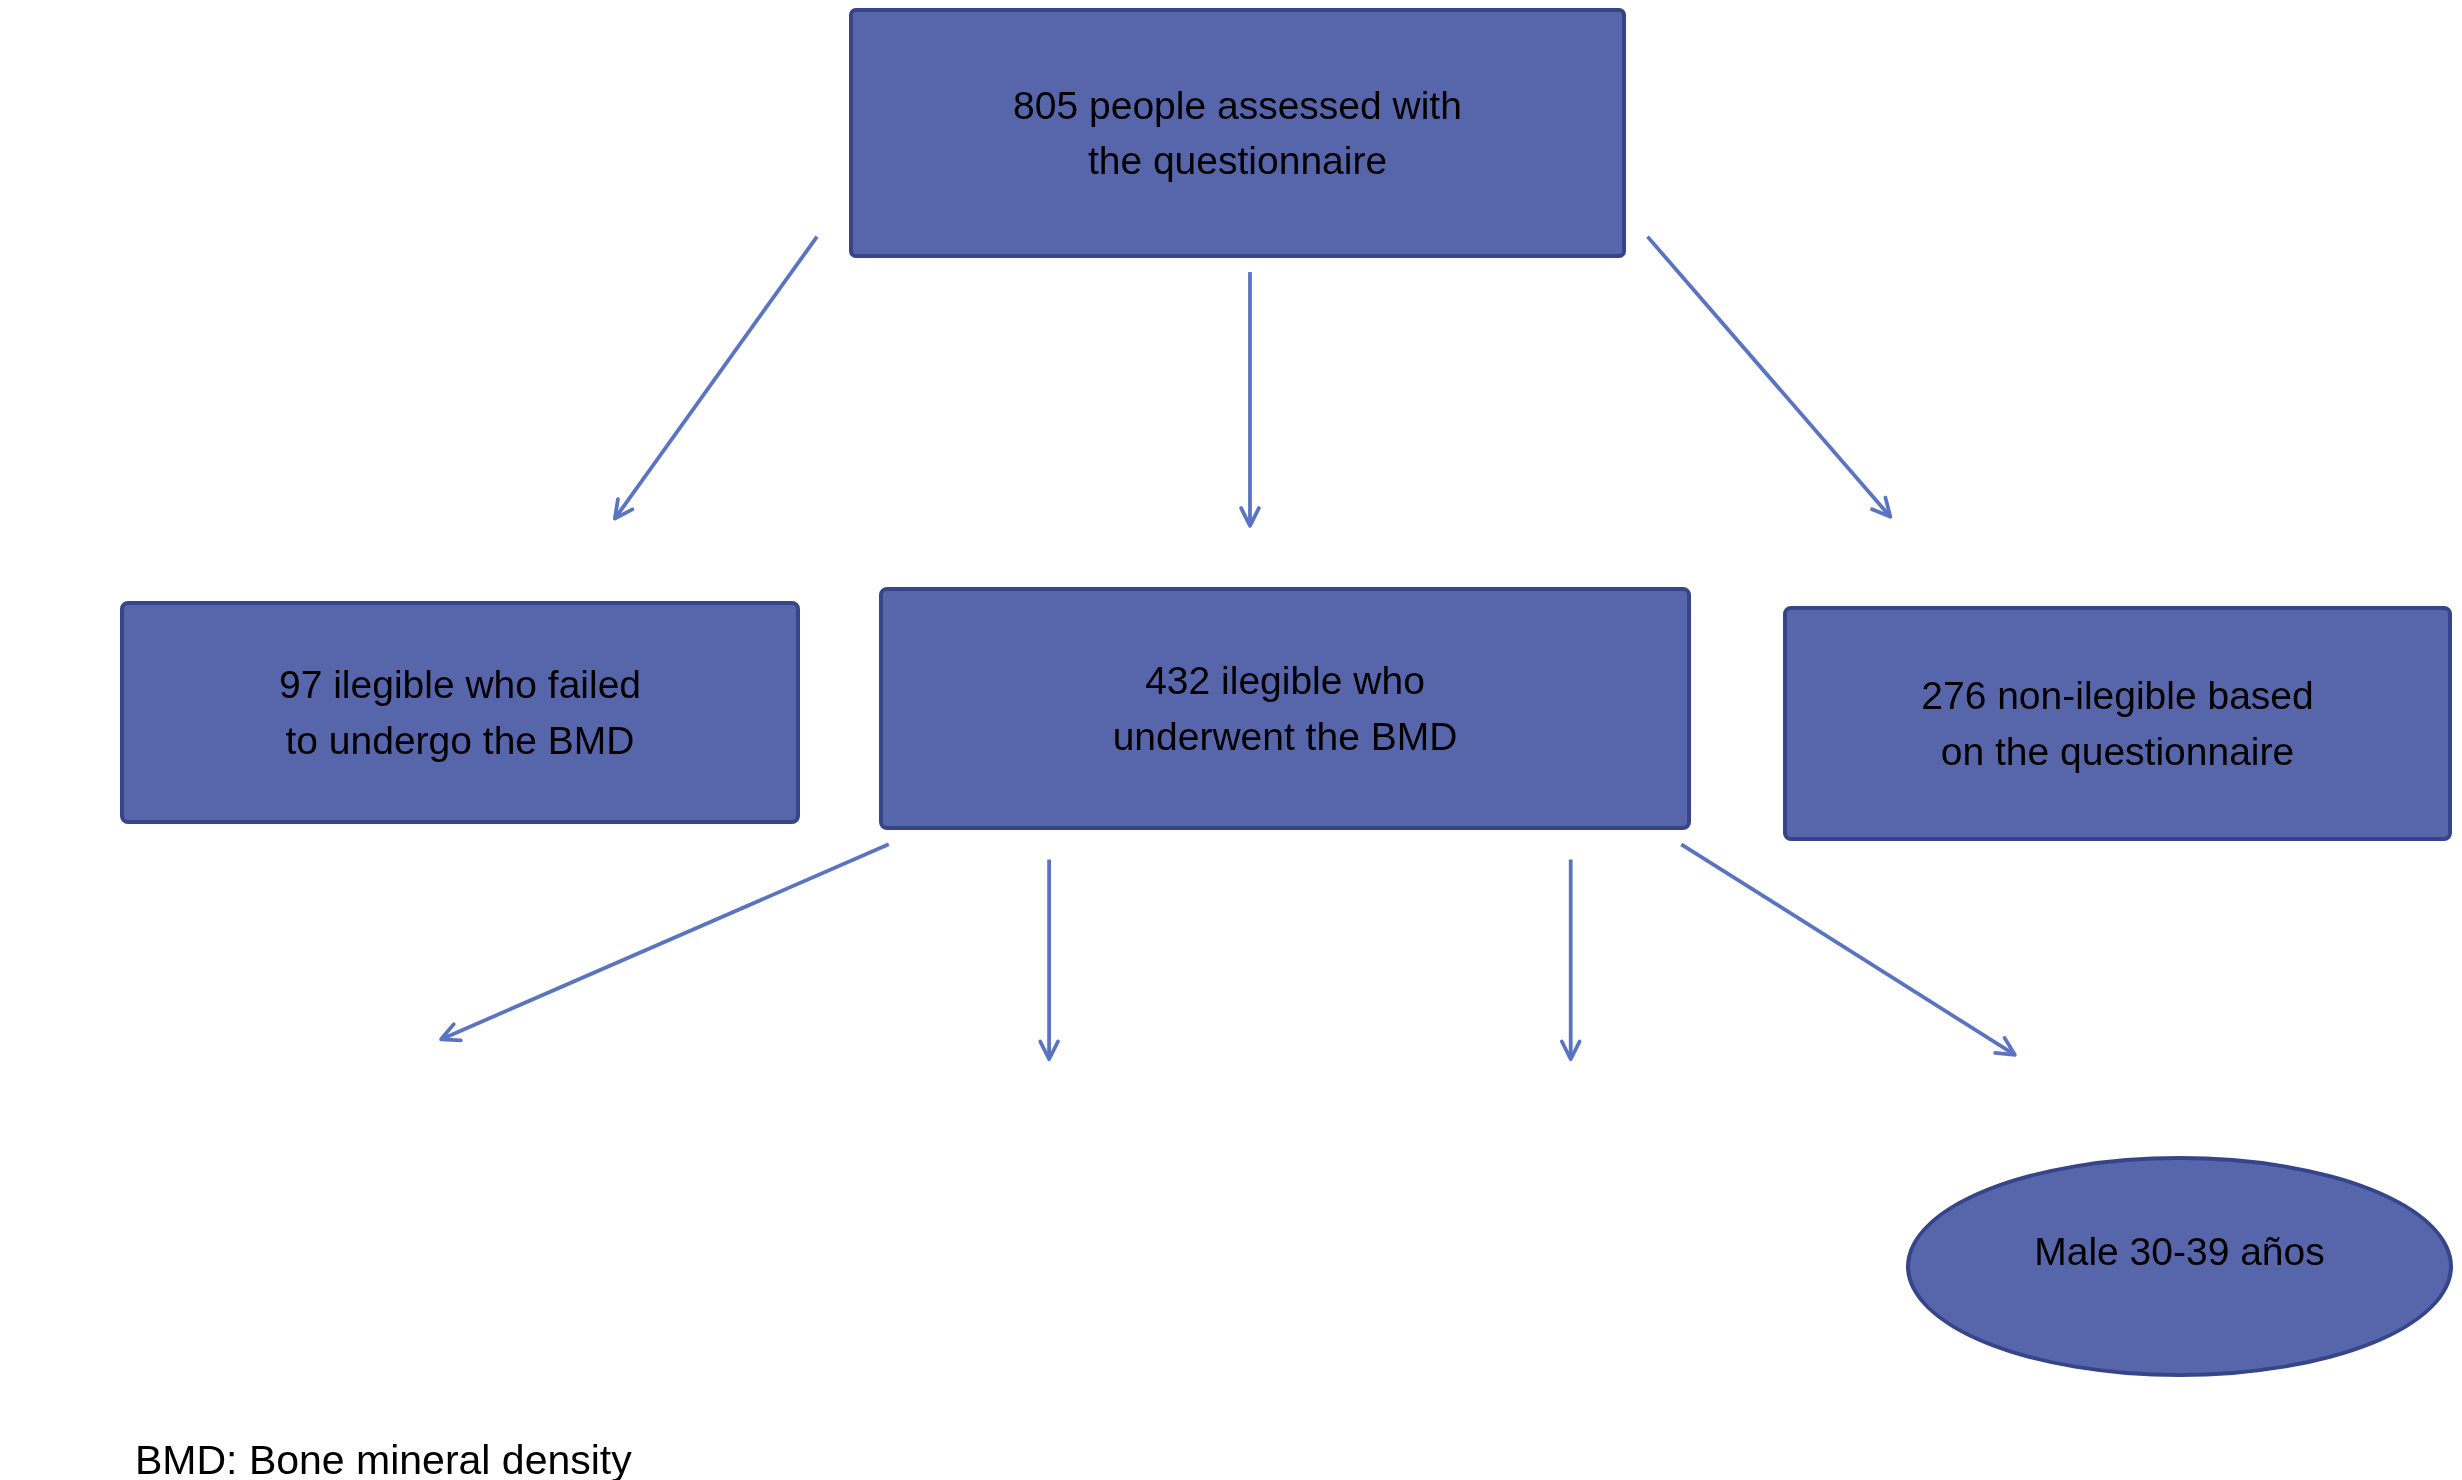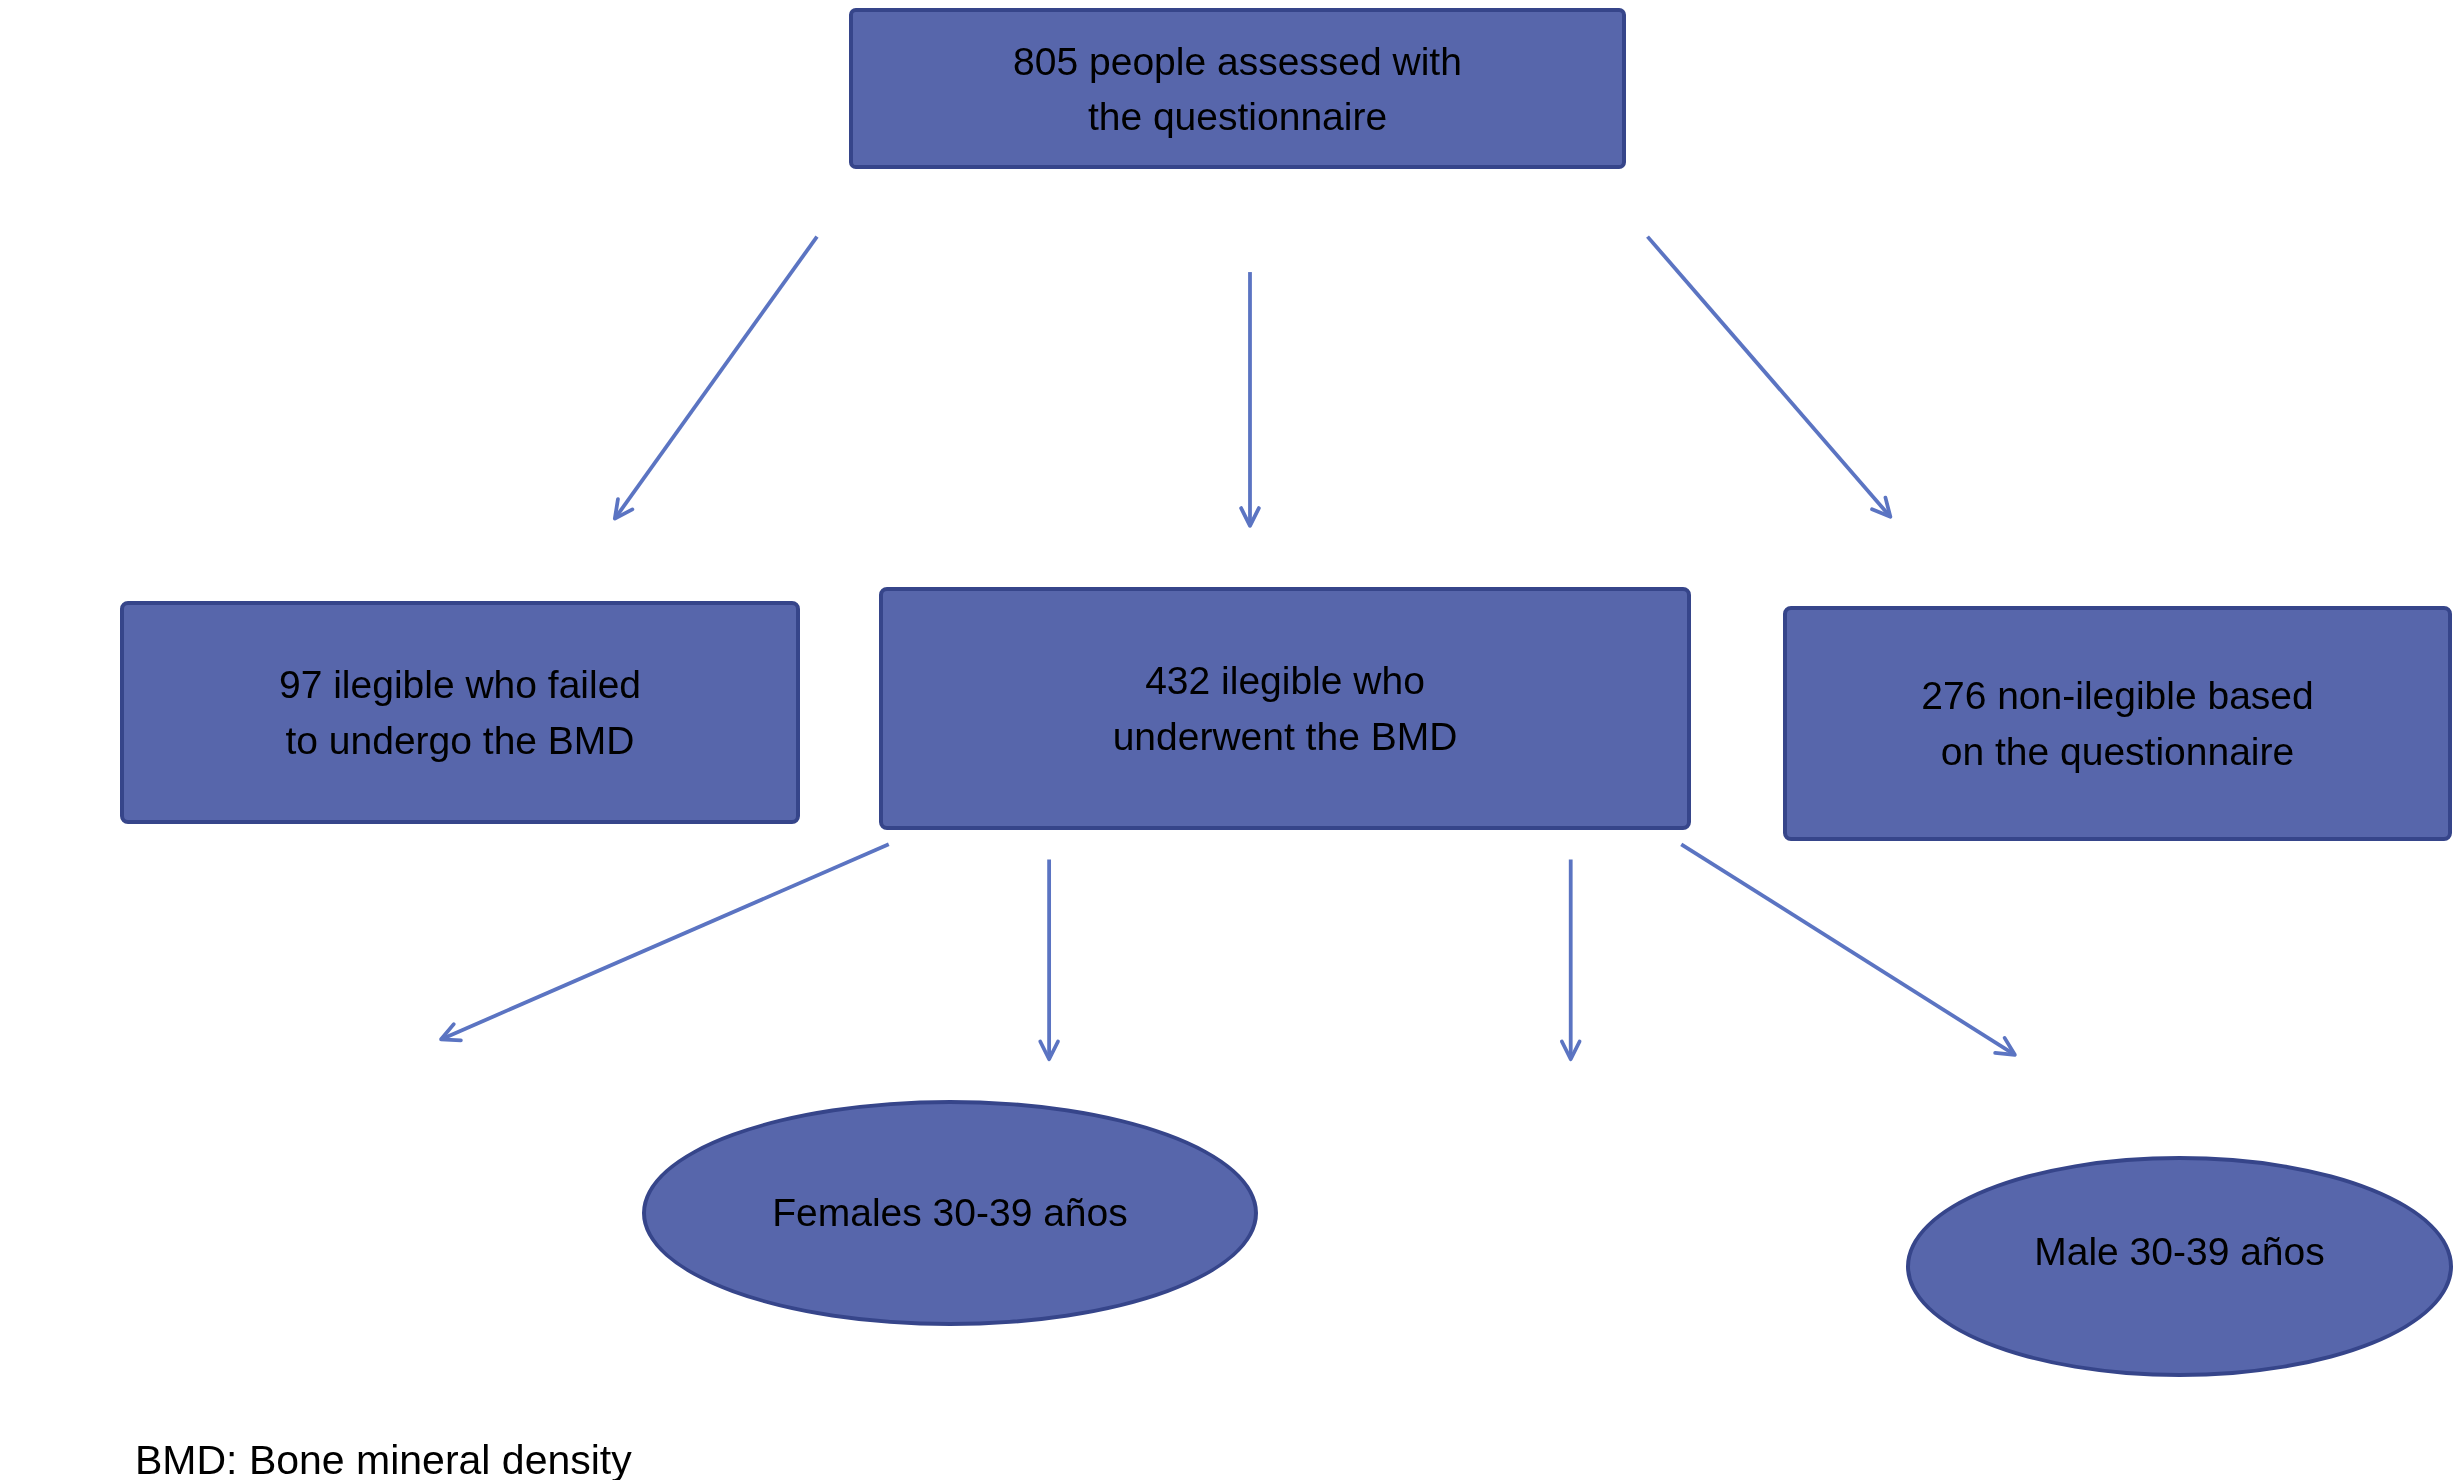--- a/index.html
+++ b/index.html
@@ -57,21 +57,21 @@
 
   .node-label {
     white-space: pre-line;
     font-size: 39px;
     line-height: 1.42;
     padding: 0 25px;
   }
   .node-ellipse .node-label { white-space: normal; font-size: 39px; }
 
   
-  .pos-assessed  { left: 849px; top: 8.4px;   width: 777px; height: 161px; }
+  .pos-assessed  { left: 849px; top: 8.4px;   width: 777px; height: 250px; }
   .pos-failed    { left: 120px;  top: 601px;  width: 680px; height: 223px; }
   .pos-underwent { left: 879px; top: 587px;  width: 812px; height: 243px; }
   .pos-non       { left: 1783px; top: 606px;  width: 669px; height: 235px; }
 
   .pos-f2029 { left: 12.7px;   top: 1100px; width: 595px; height: 226px; }
   .pos-f3039 { left: 642px;  top: 1100px; width: 616px; height: 226px; }
   .pos-m2029 { left: 1307px; top: 1102px; width: 566px; height: 221px; }
   .pos-m3039 { left: 1906px; top: 1156px; width: 547px; height: 221px; }
   .pos-m3039 .node-label { position: relative; top: -15px; }
 
@@ -119,23 +119,20 @@
     <span class="node-label">432 ilegible who
 underwent the BMD</span>
   </div>
 
   <div class="node node-rounded pos-non">
     <span class="node-label">276 non-ilegible based
 on the questionnaire</span>
   </div>
 
 
-  <div class="node node-ellipse pos-f3039">
-    <span class="node-label">Females 30-39 años</span>
-  </div>
 
 
   <div class="node node-ellipse pos-m3039">
     <span class="node-label">Male 30-39 años</span>
   </div>
 
   <div class="footnote">BMD: Bone mineral density</div>
 
 </div>
 

